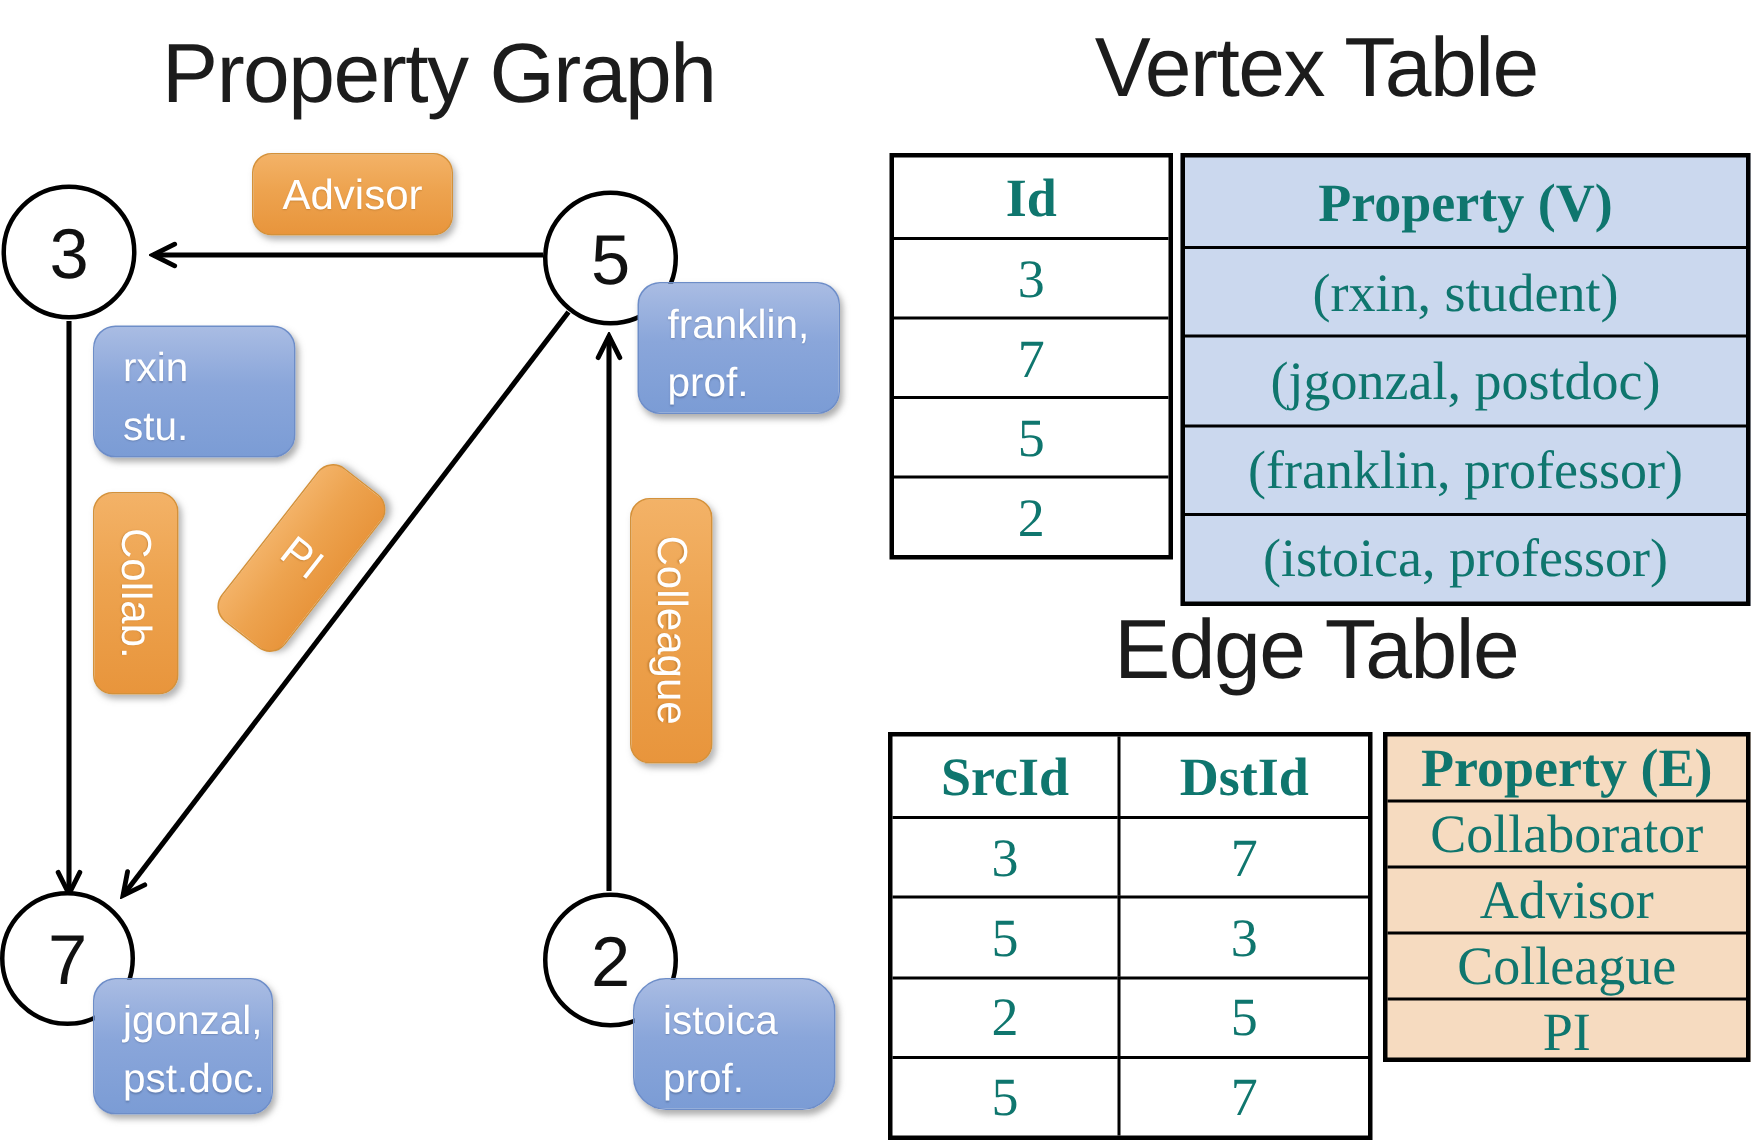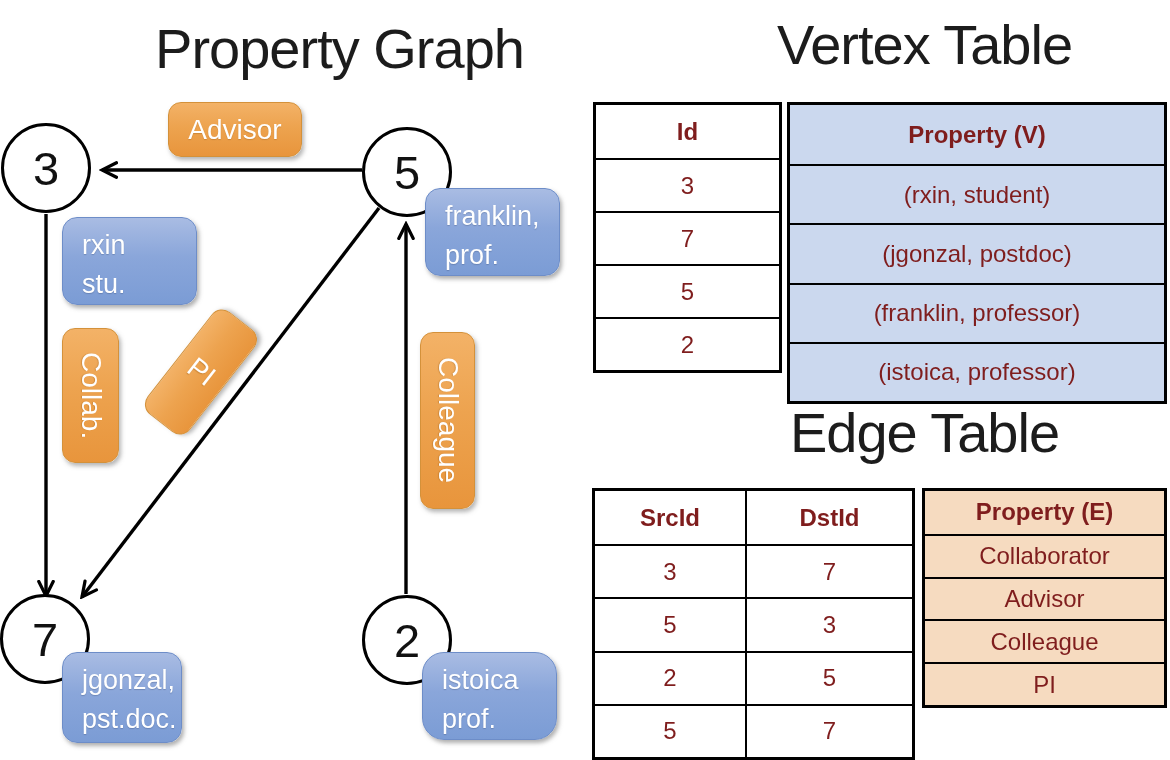--- a/index.html
+++ b/index.html
@@ -1,19 +1,19 @@
 <!DOCTYPE html>
 <html><head>
 <meta charset="utf-8">
 <style>
   html,body{margin:0;padding:0;background:#fff;}
   #slide{position:relative;width:1170px;height:760px;background:#ffffff;overflow:hidden;
          font-family:"Liberation Sans", sans-serif;color:#111;}
 
-  .abs{position:absolute;padding-left:47px;}
+  .abs{position:absolute;}
 
   
   .big-title{font-size:56px;font-weight:400;letter-spacing:-1px;color:#1c1c1c;
              text-align:center;white-space:nowrap;}
 
   
   #edges{position:absolute;left:0;top:0;width:1170px;height:760px;}
 
   
   .node{position:absolute;width:90px;height:90px;border:3.5px solid #000;border-radius:50%;
@@ -32,21 +32,21 @@
           background:linear-gradient(180deg,#f3b267 0%,#eda34f 45%,#e8953c 100%);
           box-shadow:2px 3px 4px rgba(110,110,110,.5);
           color:#fff;display:flex;align-items:center;justify-content:center;
           font-size:28px;text-shadow:0 1px 1px rgba(160,100,30,.4);}
   .elabel .vtext{writing-mode:vertical-rl;}
 
   
   .tblbox{position:absolute;border:3px solid #000;box-sizing:border-box;background:#fff;
           display:grid;grid-template-rows:repeat(5,1fr);}
   .tblbox .cell{display:flex;align-items:center;justify-content:center;
-                font-size:24px;color:#7f1d1d;box-sizing:border-box;}
+                font-size:36px;color:#0f766e;box-sizing:border-box;font-family:Liberation Serif, serif;}
   .tblbox .cell.rb{border-top:2.2px solid #000;}
   .tblbox .cell.cb{border-left:2.2px solid #000;}
   .tblbox .hd{font-weight:bold;}
   .bluefill{background:#cbd8ee;}
   .tanfill{background:#f6dbc0;}
   .cols2{grid-template-columns:150px 1fr;grid-auto-flow:row;}
 </style>
 </head>
 <body>
 

